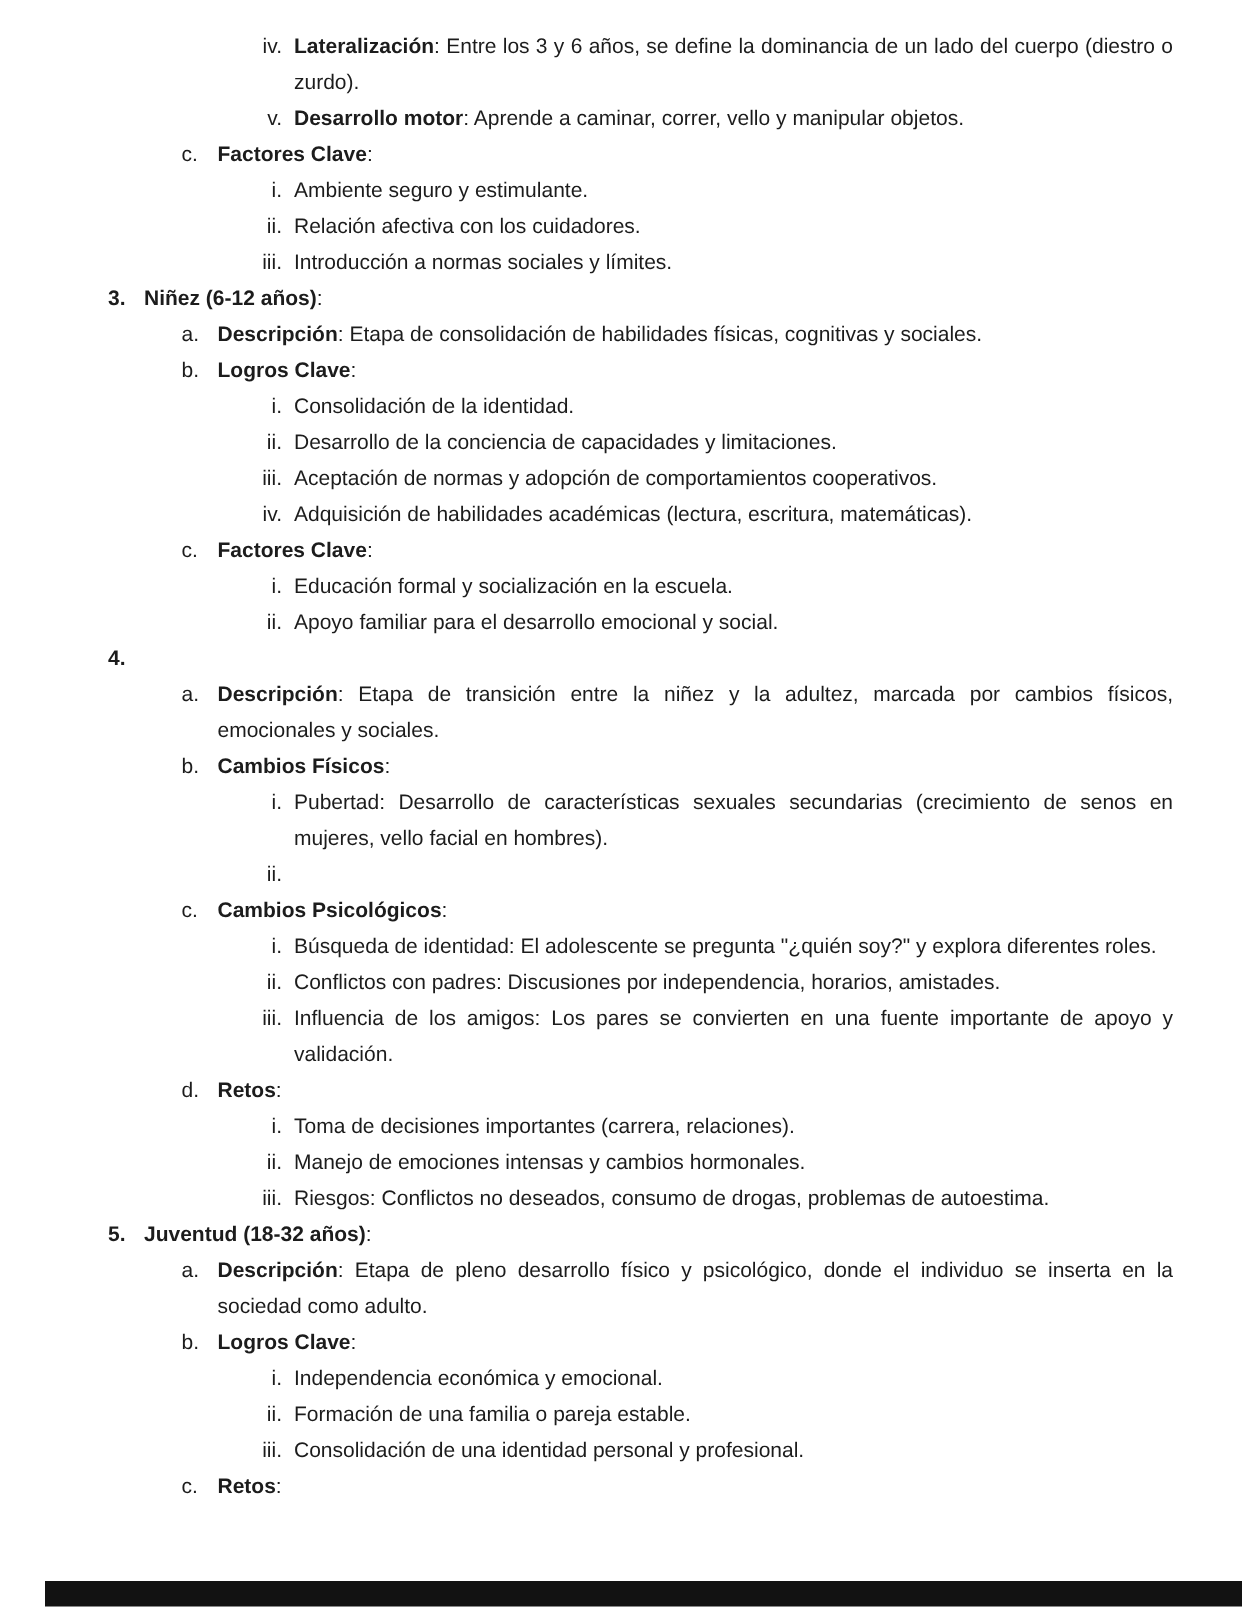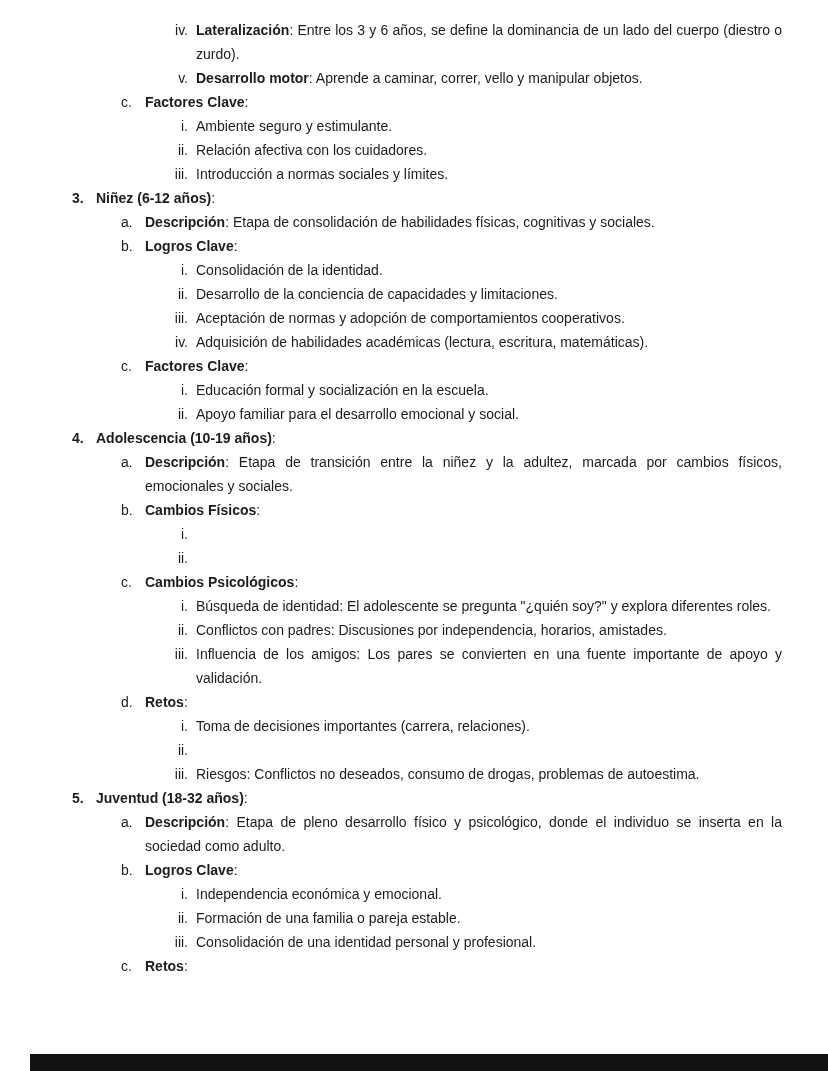--- a/index.html
+++ b/index.html
@@ -112,32 +112,32 @@
       <div class="row level3">
     <span class="marker">i.</span>
     <span class="text"><b class="label"></b><span>Educación formal y socialización en la escuela.</span></span>
   </div>
       <div class="row level3">
     <span class="marker">ii.</span>
     <span class="text"><b class="label"></b><span>Apoyo familiar para el desarrollo emocional y social.</span></span>
   </div>
       <div class="row level1">
     <span class="marker">4.</span>
-    <span class="text"><b class="label">Adolescencia (10-19 años)</b><span>:</span></span>
   </div>
       <div class="row level2">
     <span class="marker">a.</span>
     <span class="text"><b class="label">Descripción</b><span>: Etapa de transición entre la niñez y la adultez, marcada por cambios físicos, emocionales y sociales.</span></span>
   </div>
       <div class="row level2">
     <span class="marker">b.</span>
     <span class="text"><b class="label">Cambios Físicos</b><span>:</span></span>
   </div>
       <div class="row level3">
     <span class="marker">i.</span>
+    <span class="text"><b class="label"></b><span>Pubertad: Desarrollo de características sexuales secundarias (crecimiento de senos en mujeres, vello facial en hombres).</span></span>
   </div>
       <div class="row level3">
     <span class="marker">ii.</span>
   </div>
       <div class="row level2">
     <span class="marker">c.</span>
     <span class="text"><b class="label">Cambios Psicológicos</b><span>:</span></span>
   </div>
       <div class="row level3">
     <span class="marker">i.</span>
@@ -154,20 +154,21 @@
       <div class="row level2">
     <span class="marker">d.</span>
     <span class="text"><b class="label">Retos</b><span>:</span></span>
   </div>
       <div class="row level3">
     <span class="marker">i.</span>
     <span class="text"><b class="label"></b><span>Toma de decisiones importantes (carrera, relaciones).</span></span>
   </div>
       <div class="row level3">
     <span class="marker">ii.</span>
+    <span class="text"><b class="label"></b><span>Manejo de emociones intensas y cambios hormonales.</span></span>
   </div>
       <div class="row level3">
     <span class="marker">iii.</span>
     <span class="text"><b class="label"></b><span>Riesgos: Conflictos no deseados, consumo de drogas, problemas de autoestima.</span></span>
   </div>
       <div class="row level1">
     <span class="marker">5.</span>
     <span class="text"><b class="label">Juventud (18-32 años)</b><span>:</span></span>
   </div>
       <div class="row level2">

